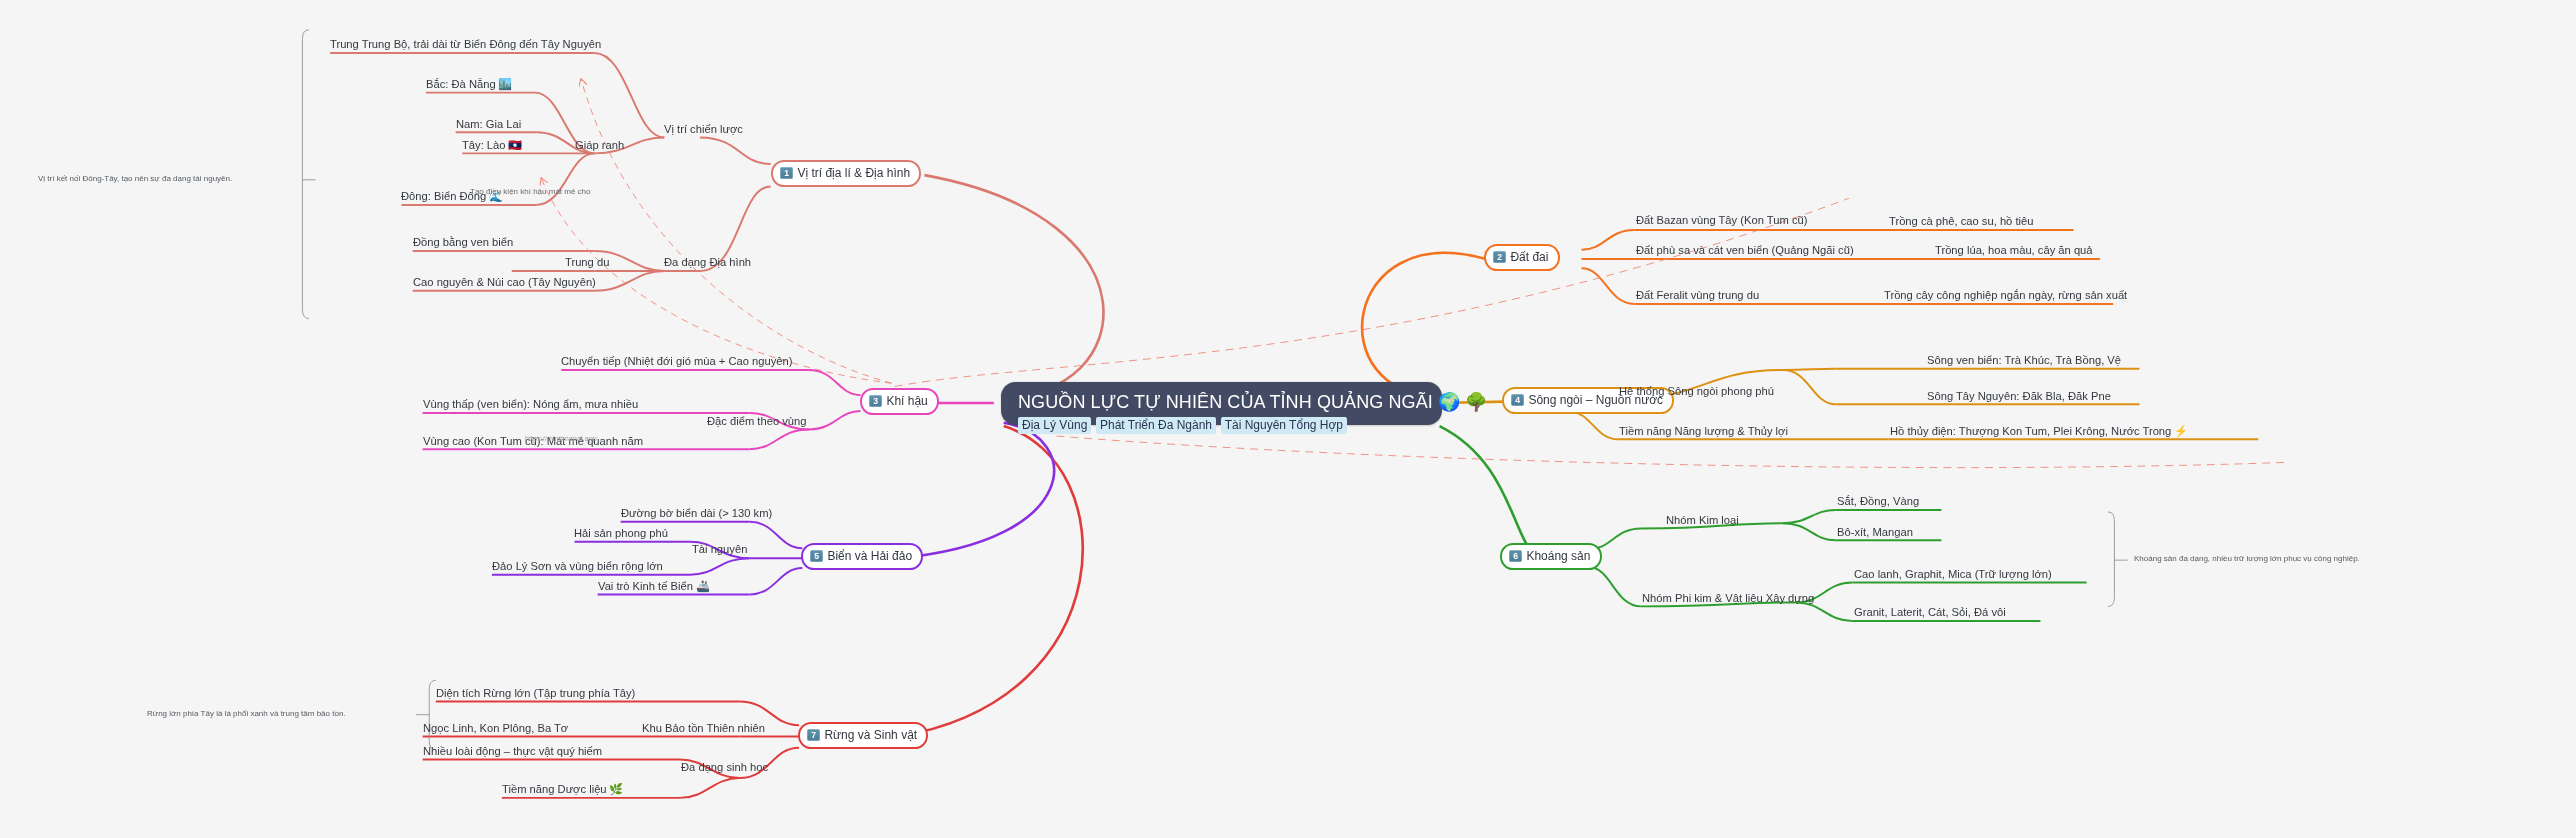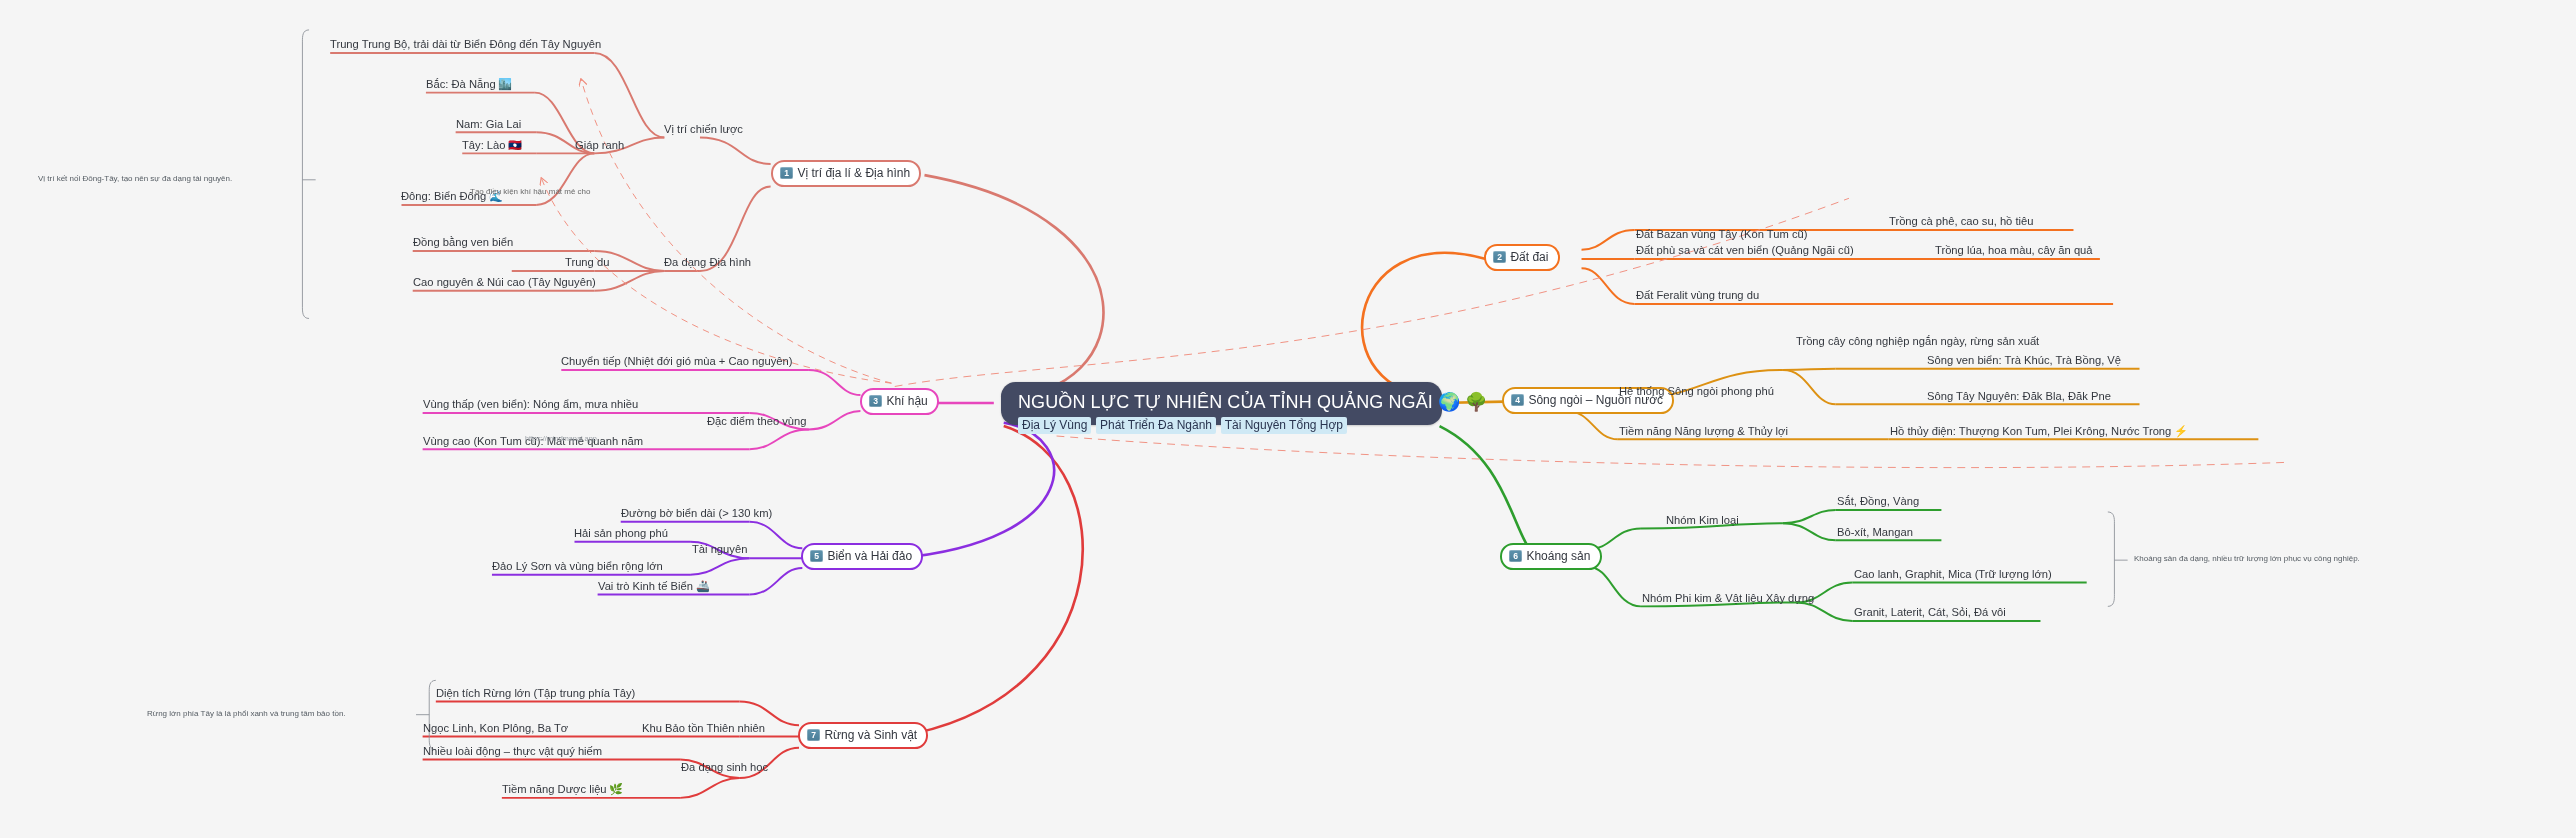--- a/index.html
+++ b/index.html
@@ -278,26 +278,26 @@
   <div class="lbl" style="left:492px;top:560px;">Đảo Lý Sơn và vùng biển rộng lớn</div>
   <div class="lbl" style="left:598px;top:580px;">Vai trò Kinh tế Biển 🚢</div>
 
   <div class="lbl" style="left:436px;top:687px;">Diện tích Rừng lớn (Tập trung phía Tây)</div>
   <div class="lbl" style="left:642px;top:722px;">Khu Bảo tồn Thiên nhiên</div>
   <div class="lbl" style="left:423px;top:722px;">Ngọc Linh, Kon Plông, Ba Tơ</div>
   <div class="lbl" style="left:681px;top:761px;">Đa dạng sinh học</div>
   <div class="lbl" style="left:423px;top:745px;">Nhiều loài động – thực vật quý hiếm</div>
   <div class="lbl" style="left:502px;top:783px;">Tiềm năng Dược liệu 🌿</div>
 
-  <div class="lbl" style="left:1636px;top:228px;">Đất Bazan vùng Tây (Kon Tum cũ)</div>
+  <div class="lbl" style="left:1636px;top:214px;">Đất Bazan vùng Tây (Kon Tum cũ)</div>
   <div class="lbl" style="left:1889px;top:215px;">Trồng cà phê, cao su, hồ tiêu</div>
   <div class="lbl" style="left:1636px;top:244px;">Đất phù sa và cát ven biển (Quảng Ngãi cũ)</div>
   <div class="lbl" style="left:1935px;top:244px;">Trồng lúa, hoa màu, cây ăn quả</div>
   <div class="lbl" style="left:1636px;top:289px;">Đất Feralit vùng trung du</div>
-  <div class="lbl" style="left:1796px;top:289px;margin-top:46px;">Trồng cây công nghiệp ngắn ngày, rừng sản xuất</div>
+  <div class="lbl" style="left:1884px;top:289px;">Trồng cây công nghiệp ngắn ngày, rừng sản xuất</div>
 
   <div class="lbl" style="left:1619px;top:385px;">Hệ thống Sông ngòi phong phú</div>
   <div class="lbl" style="left:1927px;top:354px;">Sông ven biển: Trà Khúc, Trà Bồng, Vệ</div>
   <div class="lbl" style="left:1927px;top:390px;">Sông Tây Nguyên: Đăk Bla, Đăk Pne</div>
   <div class="lbl" style="left:1619px;top:425px;">Tiềm năng Năng lượng &amp; Thủy lợi</div>
   <div class="lbl" style="left:1890px;top:425px;">Hồ thủy điện: Thượng Kon Tum, Plei Krông, Nước Trong ⚡</div>
 
   <div class="lbl" style="left:1642px;top:514px;padding-left:24px;">Nhóm Kim loại</div>
   <div class="lbl" style="left:1837px;top:495px;">Sắt, Đồng, Vàng</div>
   <div class="lbl" style="left:1837px;top:526px;">Bô-xít, Mangan</div>

